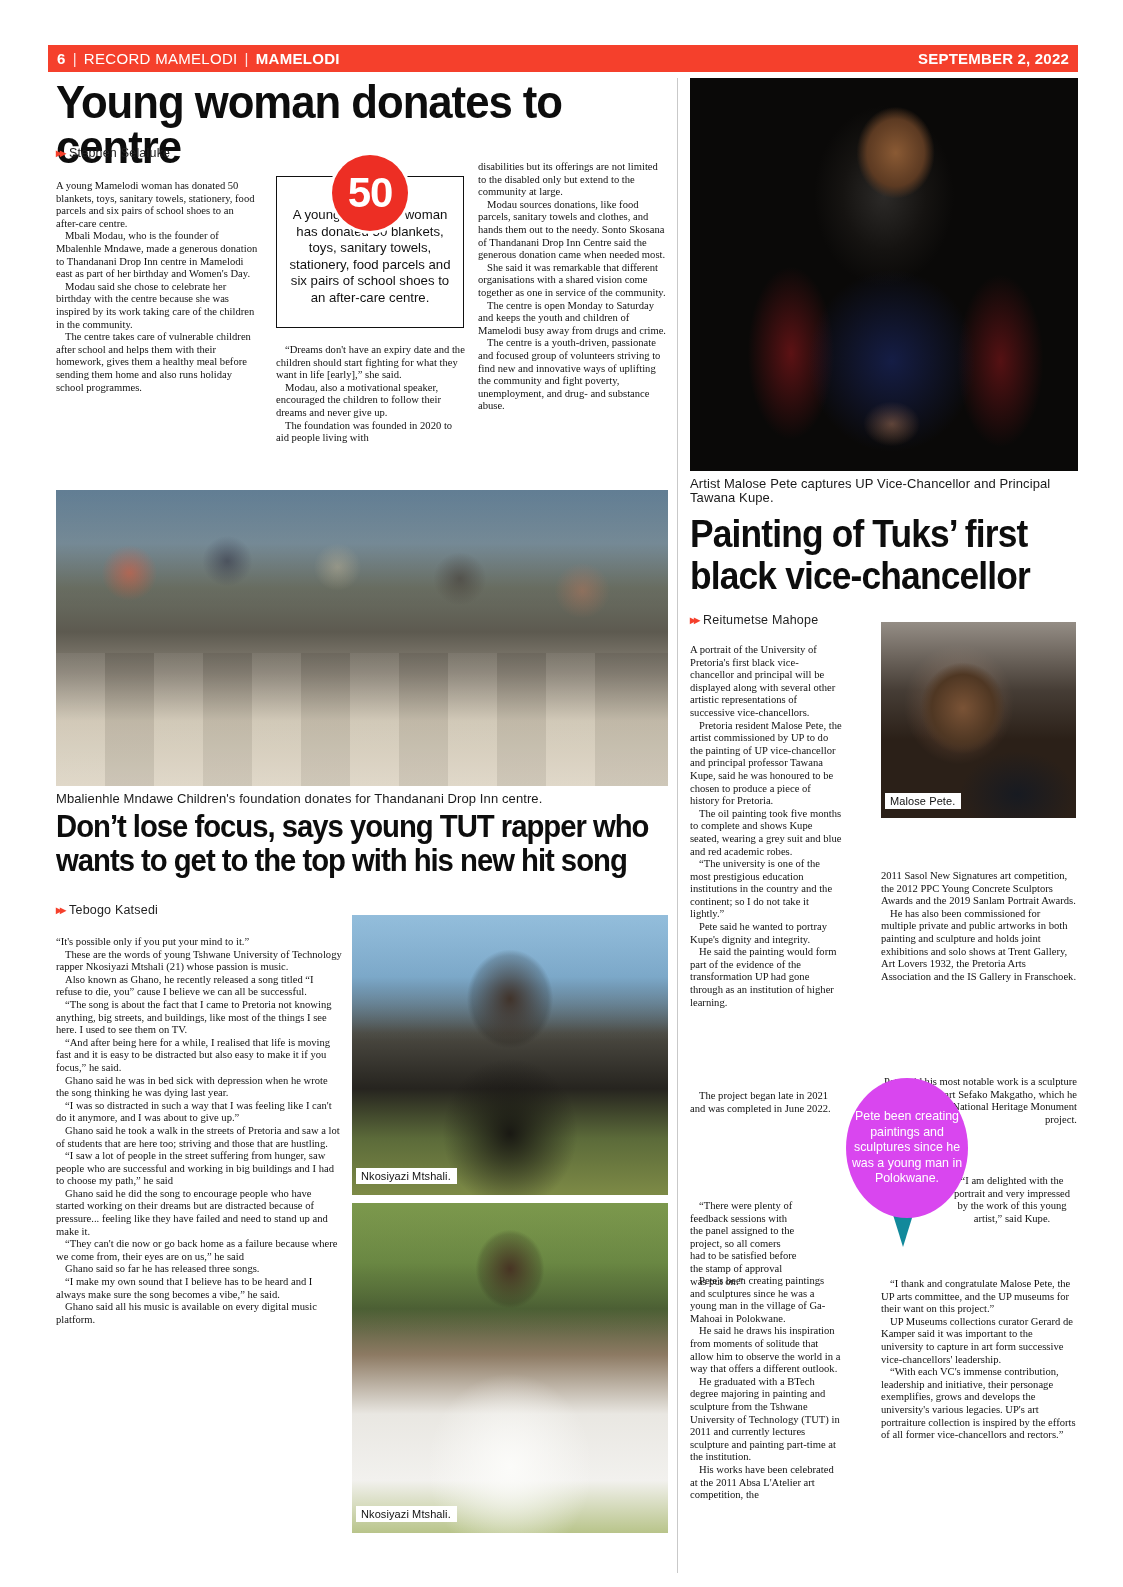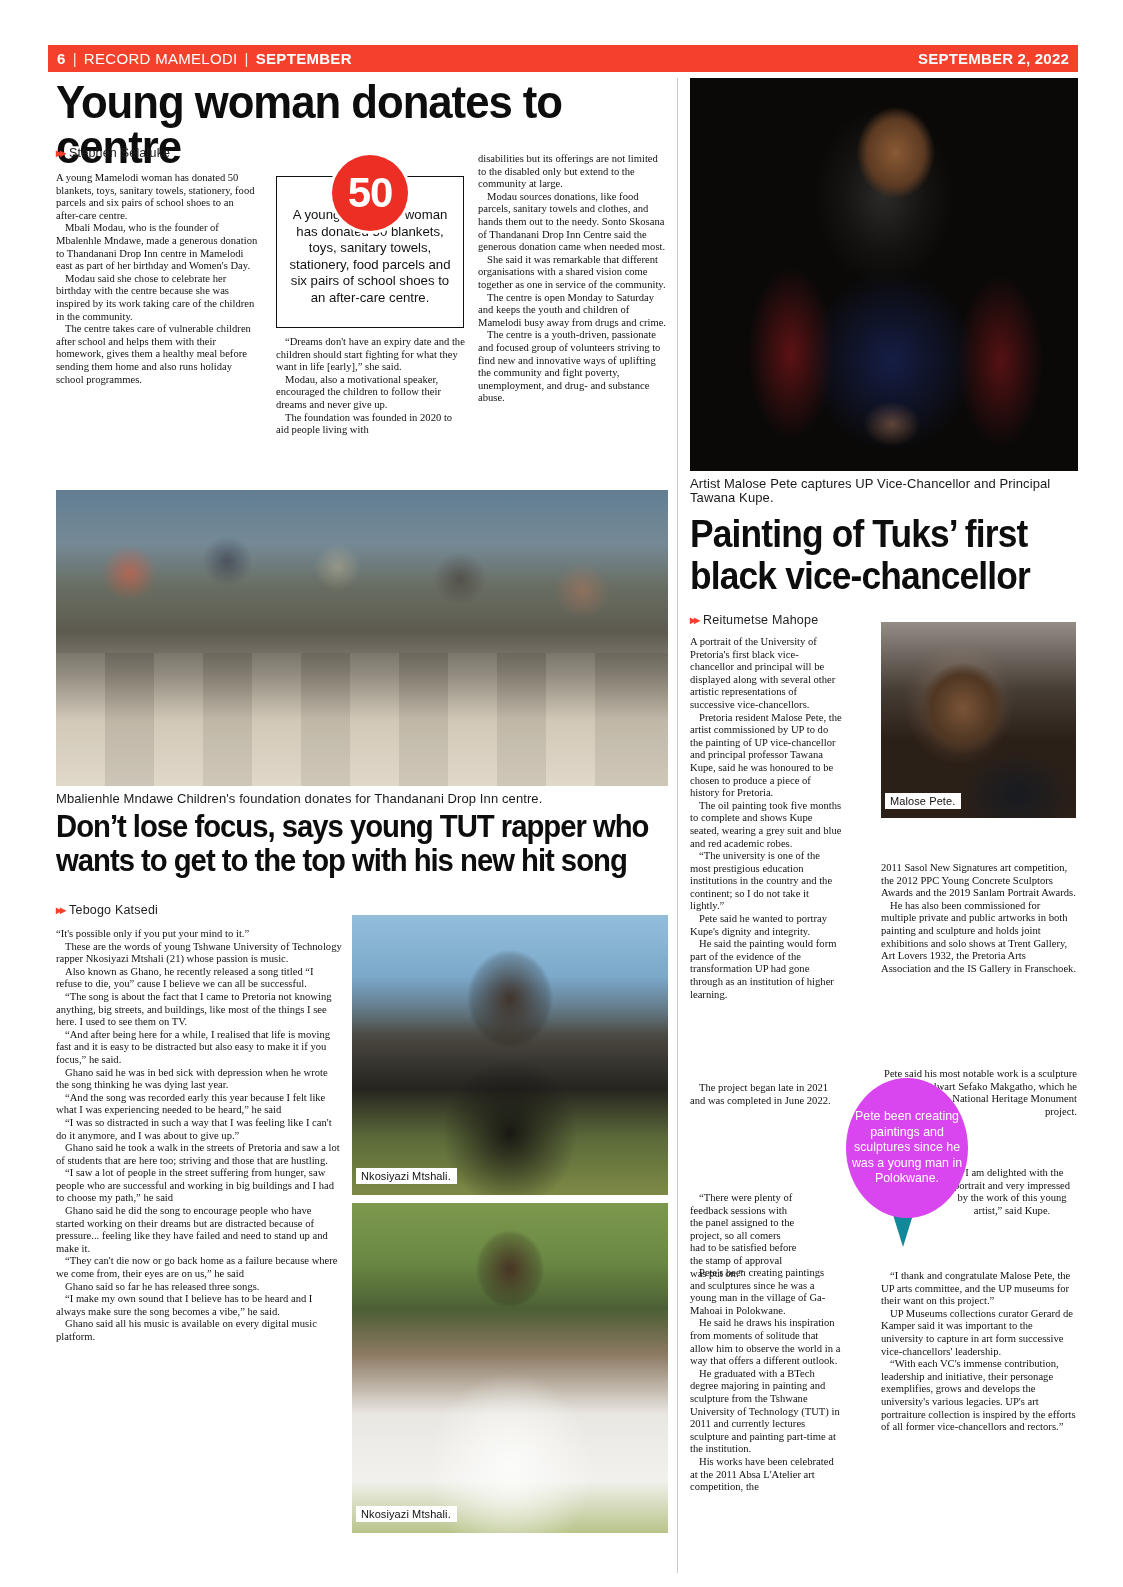--- a/index.html
+++ b/index.html
@@ -25,21 +25,21 @@
   .mh-left{display:flex;align-items:center;gap:7px;color:#fff;
     font-size:15px;font-weight:bold;letter-spacing:.3px;
     font-stretch:condensed;}
   .mh-left .sep{font-weight:400;opacity:.85;}
   .mh-pagenum{font-weight:bold;}
   .mh-pub{font-weight:400;}
   .mh-sec{font-weight:bold;}
   .mh-date{color:#fff;font-size:15px;font-weight:bold;letter-spacing:.2px;}
 
   
-  .col{position:absolute;box-sizing:border-box;}
+  .col{position:absolute;box-sizing:border-box;margin-top:8px;}
   .body-text{
     font-family:"Liberation Serif",serif;
     font-size:10.6px;line-height:12.6px;
     text-align:left;
     color:#111;
   }
   .body-text p{margin:0;text-indent:9px;}
   .body-text p.noindent{text-indent:0;}
 
   .byline{
@@ -143,21 +143,21 @@
 <body>
 
 <div class="page">
 
   <div class="masthead">
     <div class="mh-left">
       <span class="mh-pagenum">6</span>
       <span class="sep">|</span>
       <span class="mh-pub">RECORD MAMELODI</span>
       <span class="sep">|</span>
-      <span class="mh-sec">SEPTEMBER</span>
+      <span class="mh-sec">MAMELODI</span>
     </div>
     <div class="mh-date">SEPTEMBER 2, 2022</div>
   </div>
 
   <div class="headline" style="position:absolute;left:56px;top:80px;width:680px;font-size:47px;">Young woman donates to centre</div>
 
   <div class="byline" style="position:absolute;left:56px;top:146px;">
     <span class="chev">▸▸</span>
     <span>Stephen Selaluke</span>
   </div>
@@ -210,21 +210,20 @@
     <span>Tebogo Katsedi</span>
   </div>
 
   <div class="col body-text" style="left:56px;top:928px;width:286px;">
     <p class="noindent">“It's possible only if you put your mind to it.”</p>
     <p>These are the words of young Tshwane University of Technology rapper Nkosiyazi Mtshali (21) whose passion is music.</p>
     <p>Also known as Ghano, he recently released a song titled “I refuse to die, you” cause I believe we can all be successful.</p>
     <p>“The song is about the fact that I came to Pretoria not knowing anything, big streets, and buildings, like most of the things I see here. I used to see them on TV.</p>
     <p>“And after being here for a while, I realised that life is moving fast and it is easy to be distracted but also easy to make it if you focus,” he said.</p>
     <p>Ghano said he was in bed sick with depression when he wrote the song thinking he was dying last year.</p>
-    <p>“And the song was recorded early this year because I felt like what I was experiencing needed to be heard,” he said</p>
     <p>“I was so distracted in such a way that I was feeling like I can't do it anymore, and I was about to give up.”</p>
     <p>Ghano said he took a walk in the streets of Pretoria and saw a lot of students that are here too; striving and those that are hustling.</p>
     <p>“I saw a lot of people in the street suffering from hunger, saw people who are successful and working in big buildings and I had to choose my path,” he said</p>
     <p>Ghano said he did the song to encourage people who have started working on their dreams but are distracted because of pressure... feeling like they have failed and need to stand up and make it.</p>
     <p>“They can't die now or go back home as a failure because where we come from, their eyes are on us,” he said</p>
     <p>Ghano said so far he has released three songs.</p>
     <p>“I make my own sound that I believe has to be heard and I always make sure the song becomes a vibe,” he said.</p>
     <p>Ghano said all his music is available on every digital music platform.</p>
   </div>
 

